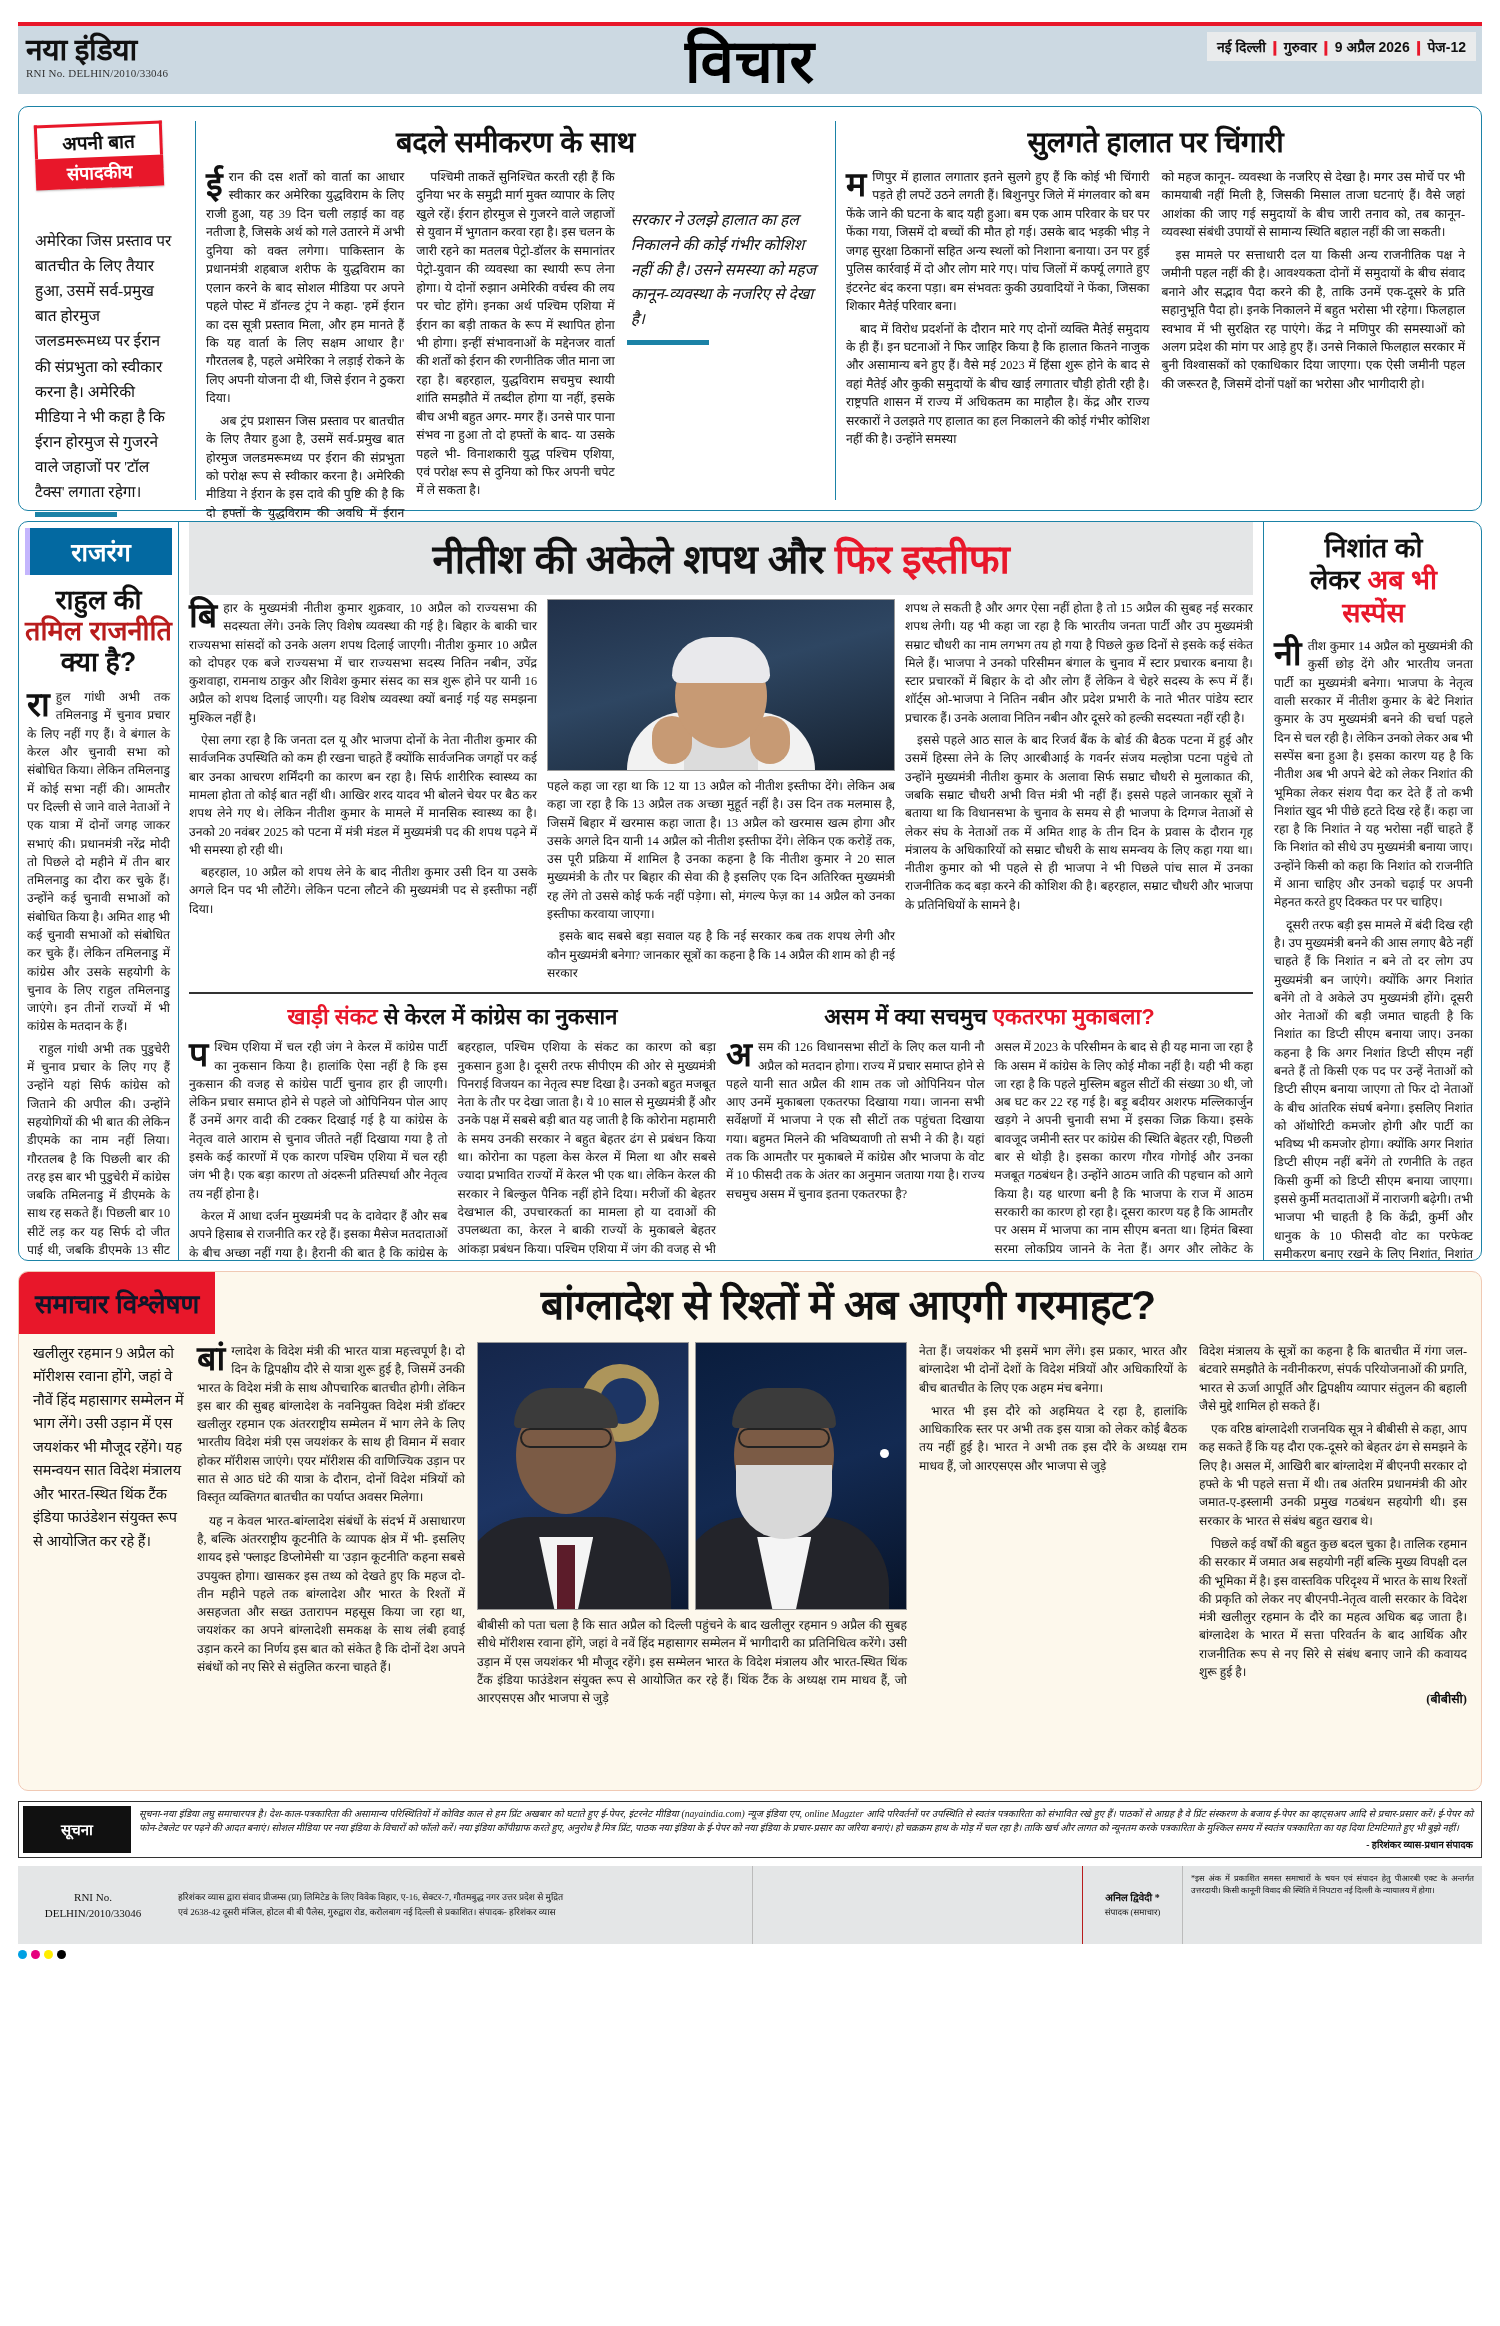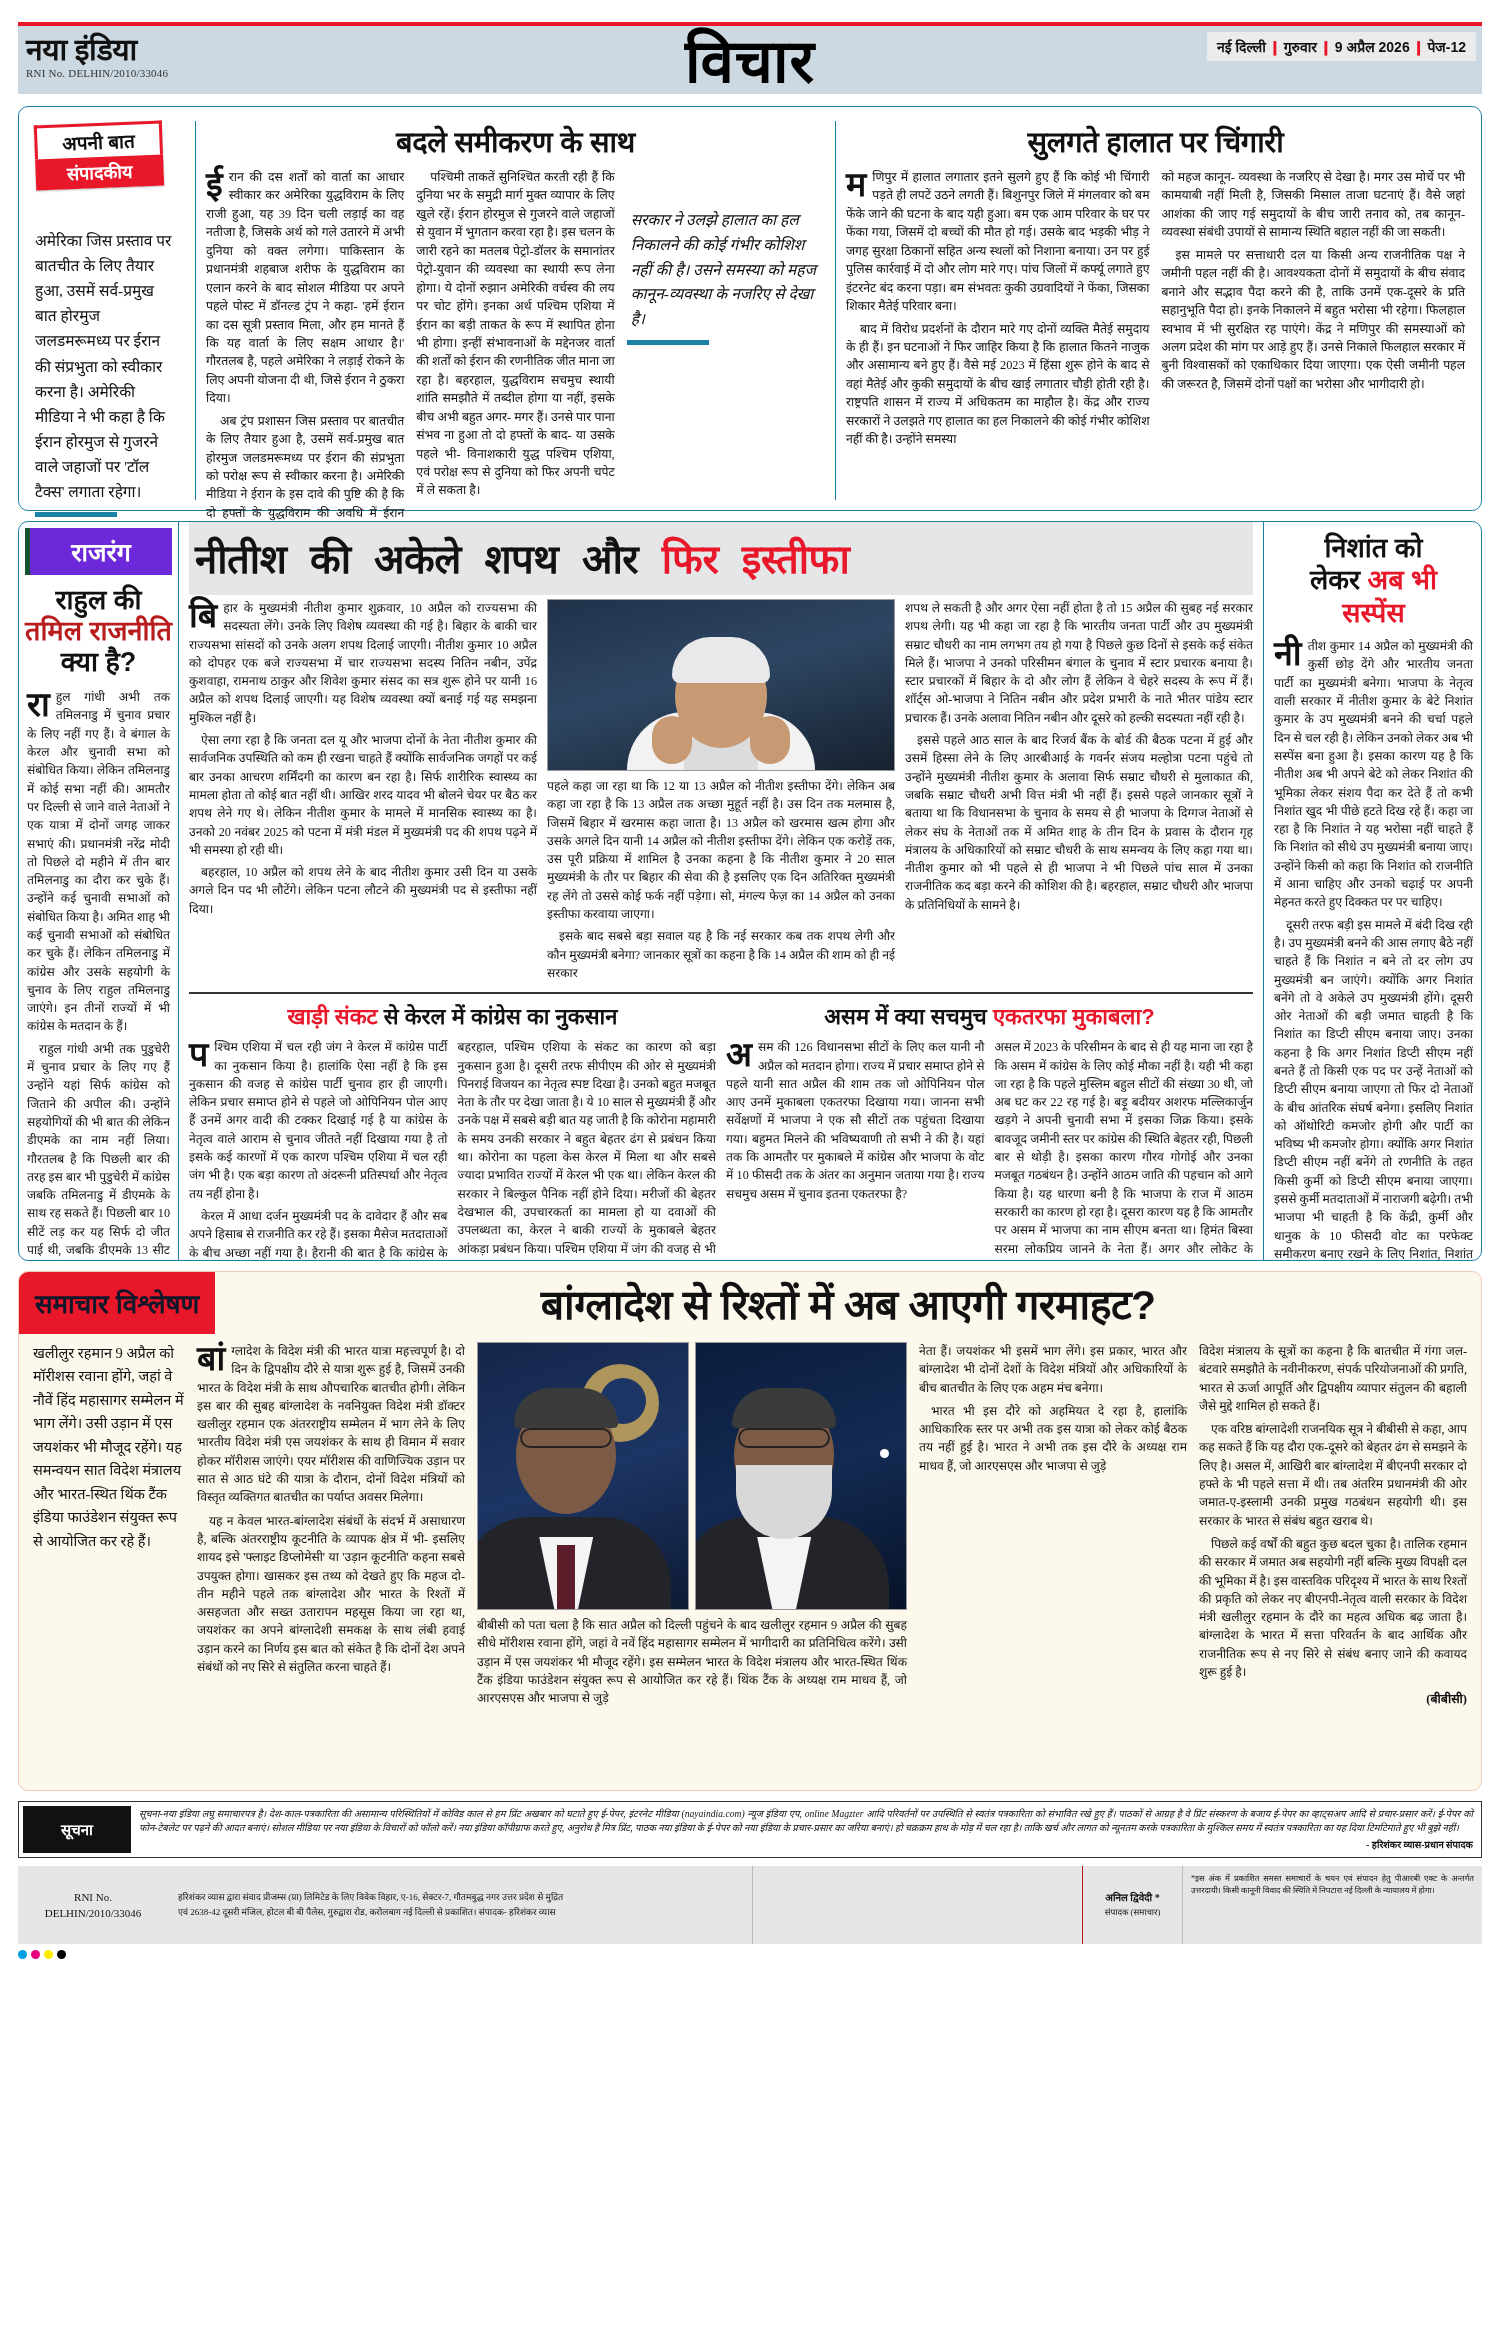--- a/index.html
+++ b/index.html
@@ -87,38 +87,38 @@
     font-family:"Liberation Serif", serif; font-style:italic;
     font-size:15.5px; line-height:1.6; color:#111; padding:40px 4px 0 4px;
     text-align:left;
   }
   .pullquote-rule { width:82px; height:5px; background:#1b82a6; margin-top:8px; }
 
   
   .rajrang { margin-top:10px; height:740px; padding:0; display:flex; overflow:hidden; }
   .rr-left { width:160px; flex:0 0 160px; border-right:1px solid #1b82a6; padding:0 0 8px 0; position:relative; }
   .rr-badge {
-    background:#6d28d9; color:#fff; font-family:"Liberation Sans", sans-serif;
+    background:#0369a1; color:#fff; font-family:"Liberation Sans", sans-serif;
     font-weight:bold; font-size:25px; text-align:center; padding:6px 0 7px;
-    margin:6px 6px 0 6px; border-left:5px solid #14532d;
+    margin:6px 6px 0 6px; border-left:5px solid #c4b5fd;
   }
   .rr-head {
     font-family:"Liberation Sans", sans-serif; font-weight:bold;
     font-size:27px; line-height:1.15; text-align:center; padding:10px 5px 4px;
   }
   .rr-head .red { color:#b91c1c; }
   .rr-body { font-size:12.2px; line-height:1.5; text-align:justify; padding:6px 8px 0 8px; }
   .rr-body p { margin-bottom:4px; text-indent:12px; }
   .rr-body p.first { text-indent:0; }
 
   .rr-mid { flex:1; min-width:0; padding:0 10px; display:flex; flex-direction:column; }
   .rr-mainhead {
     background:#e4e6e7;
-    font-family:Liberation Mono, monospace; font-weight:bold;
-    font-size:40px; text-align:left; padding:8px 6px 10px; letter-spacing:-0.5px;
+    font-family:Liberation Sans, sans-serif; font-weight:bold;
+    font-size:40px; text-align:center; padding:8px 6px 10px; letter-spacing:-0.5px;
   }
   .rr-mainhead .red { color:#e8172a; }
   .rr-top { display:flex; gap:10px; margin-top:4px; }
   .rr-col { flex:1; font-size:12.2px; line-height:1.5; text-align:justify; min-width:0; }
   .rr-col p { margin-bottom:4px; text-indent:12px; }
   .rr-col p.first { text-indent:0; }
   .rr-photo {
     width:100%; height:172px; border:1px solid #999; position:relative; overflow:hidden;
     background:linear-gradient(165deg,#21314a 0%,#2e4662 45%,#16212f 100%);
     margin-bottom:6px;

